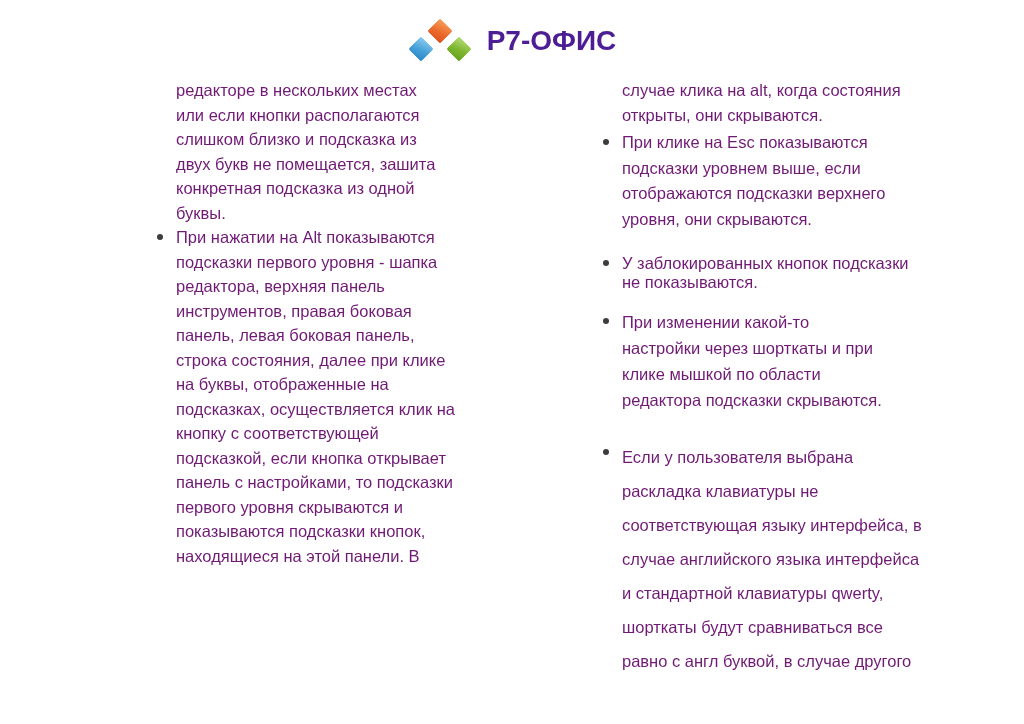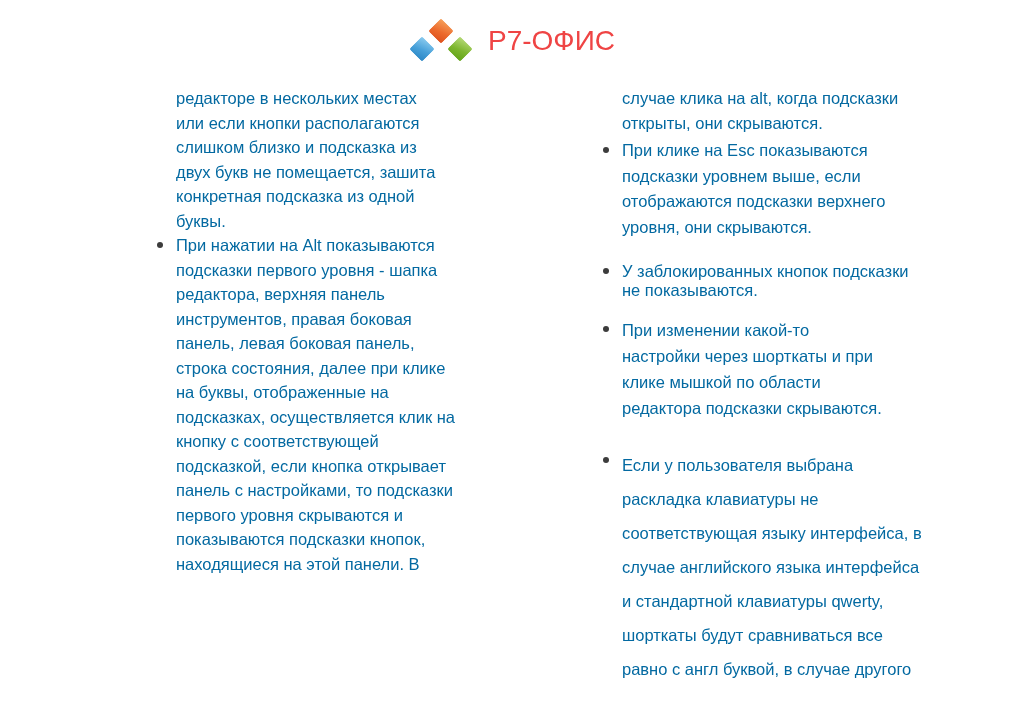--- a/index.html
+++ b/index.html
@@ -44,30 +44,30 @@
   .diamond.blue {
     left: 2px; top: 21px; z-index: 2;
     background: linear-gradient(160deg, #8ecdf0 0%, #47a0d9 55%, #2b86c4 100%);
   }
   .diamond.green {
     left: 40px; top: 21px; z-index: 2;
     background: linear-gradient(160deg, #b8db7b 0%, #7db62e 55%, #62a318 100%);
   }
   .logo-text {
     font-size: 28px;
-    font-weight: normal;
+    font-weight: bold;
     letter-spacing: 0px;
-    color: #ef4444;
+    color: #4c1d95;
   }
 
   
   .col {
     position: absolute;
-    top: 86px;
-    color: #0369a1;
+    top: 78px;
+    color: #701a75;
     font-size: 16.5px;
   }
   .col-left  { left: 176px; width: 322px; }
   .col-right { left: 622px; width: 334px; }
 
   .para { position: relative; line-height: 24.5px; }
   .ptext { white-space: pre-line; }
 
   .dot {
     position: absolute;
@@ -125,21 +125,21 @@
 подсказкой, если кнопка открывает
 панель с настройками, то подсказки
 первого уровня скрываются и
 показываются подсказки кнопок,
 находящиеся на этой панели. В</div>
     </div>
   </section>
 
   <section class="col col-right">
     <div class="para">
-      <div class="ptext">случае клика на alt, когда подсказки
+      <div class="ptext">случае клика на alt, когда состояния
 открыты, они скрываются.</div>
     </div>
     <div class="para rp2">
       <span class="dot"></span>
       <div class="ptext">При клике на Esc показываются
 подсказки уровнем выше, если
 отображаются подсказки верхнего
 уровня, они скрываются.</div>
     </div>
     <div class="para rp3">

